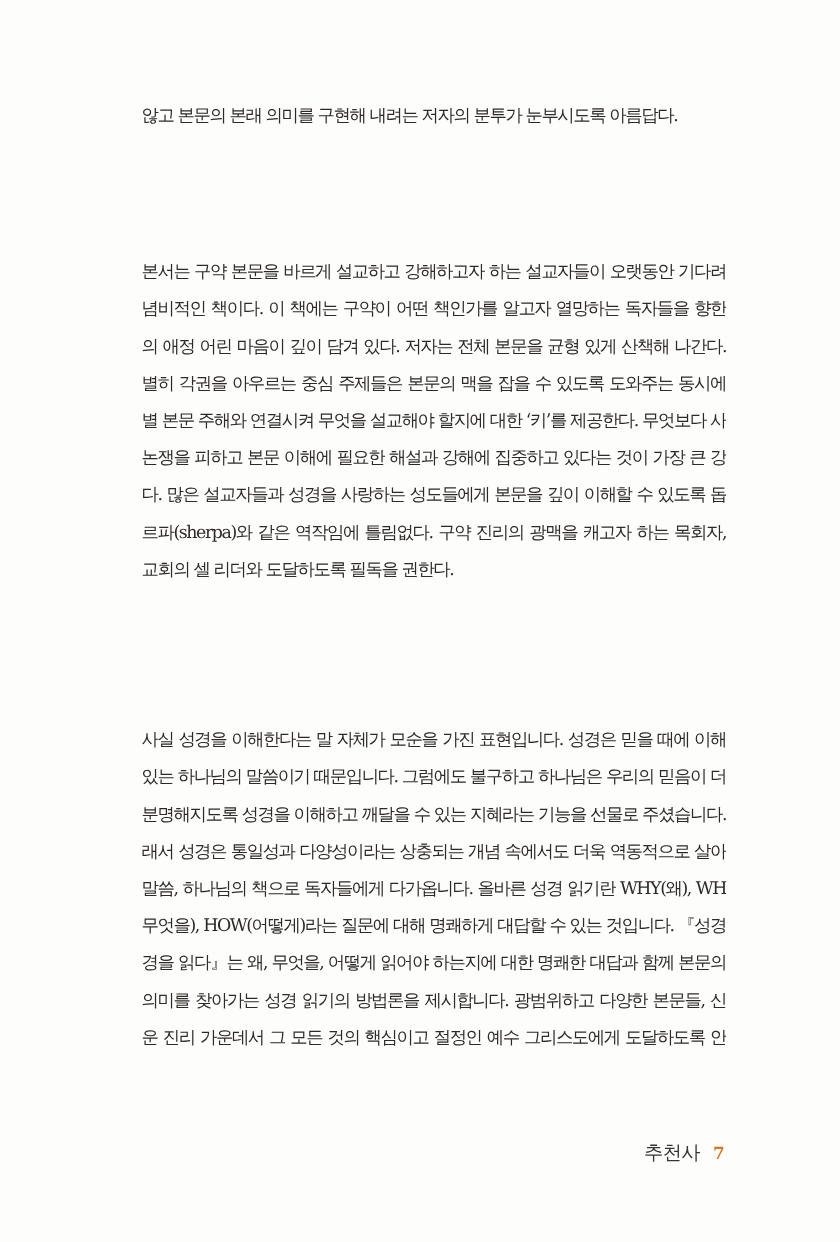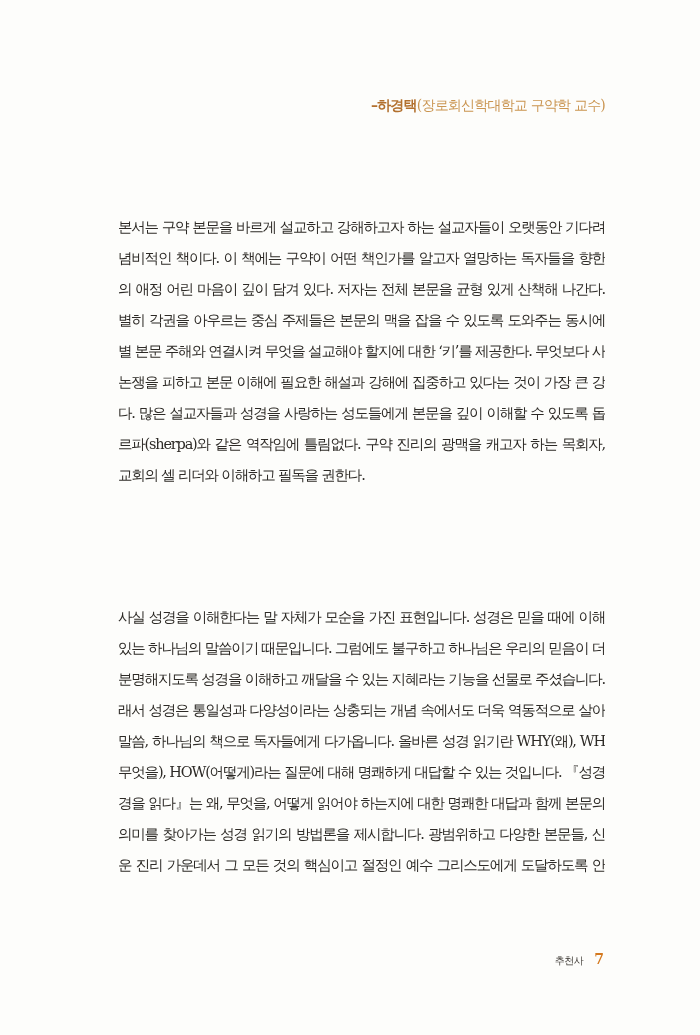--- a/index.html
+++ b/index.html
@@ -56,48 +56,48 @@
   }
   .page-footer {
     position: absolute;
     top: 951px;
     right: 96px;
     display: flex;
     align-items: baseline;
     gap: 11px;
   }
   .footer-label {
-    font-size: 10px;
+    font-size: 16px;
     letter-spacing: -0.5px;
     color: #38342f;
   }
   .footer-number {
     font-size: 14px;
     font-weight: bold;
     color: #d4791f;
   }
 </style>
 </head>
 <body>
 
 <div class="page">
   <div id="sections-root">
       <section class="endorsement sec-0">
-        <div class="attribution"><span class="name">–하경택</span><span class="affil">(장로회신학대학교 구약학 교수)</span></div>
+        <div class="line no-stretch">않고 본문의 본래 의미를 구현해 내려는 저자의 분투가 눈부시도록 아름답다.</div>
       </section>
       <section class="endorsement sec-1">
         <div class="line">본서는 구약 본문을 바르게 설교하고 강해하고자 하는 설교자들이 오랫동안 기다려온 기</div>
         <div class="line">념비적인 책이다. 이 책에는 구약이 어떤 책인가를 알고자 열망하는 독자들을 향한 저자</div>
         <div class="line">의 애정 어린 마음이 깊이 담겨 있다. 저자는 전체 본문을 균형 있게 산책해 나간다. 특</div>
         <div class="line">별히 각권을 아우르는 중심 주제들은 본문의 맥을 잡을 수 있도록 도와주는 동시에 단락</div>
         <div class="line">별 본문 주해와 연결시켜 무엇을 설교해야 할지에 대한 ‘키’를 제공한다. 무엇보다 사변적</div>
         <div class="line">논쟁을 피하고 본문 이해에 필요한 해설과 강해에 집중하고 있다는 것이 가장 큰 강점이</div>
         <div class="line">다. 많은 설교자들과 성경을 사랑하는 성도들에게 본문을 깊이 이해할 수 있도록 돕는 셰</div>
         <div class="line">르파(sherpa)와 같은 역작임에 틀림없다. 구약 진리의 광맥을 캐고자 하는 목회자, 신학생,</div>
-        <div class="line no-stretch">교회의 셀 리더와 이해하고 필독을 권한다.</div>
+        <div class="line no-stretch">교회의 셀 리더와 도달하도록 필독을 권한다.</div>
       </section>
       <section class="endorsement sec-2">
         <div class="line">사실 성경을 이해한다는 말 자체가 모순을 가진 표현입니다. 성경은 믿을 때에 이해할 수</div>
         <div class="line">있는 하나님의 말씀이기 때문입니다. 그럼에도 불구하고 하나님은 우리의 믿음이 더욱</div>
         <div class="line">분명해지도록 성경을 이해하고 깨달을 수 있는 지혜라는 기능을 선물로 주셨습니다. 그</div>
         <div class="line">래서 성경은 통일성과 다양성이라는 상충되는 개념 속에서도 더욱 역동적으로 살아 있는</div>
         <div class="line">말씀, 하나님의 책으로 독자들에게 다가옵니다. 올바른 성경 읽기란 WHY(왜), WHAT(</div>
         <div class="line">무엇을), HOW(어떻게)라는 질문에 대해 명쾌하게 대답할 수 있는 것입니다. 『성경이 성</div>
         <div class="line">경을 읽다』는 왜, 무엇을, 어떻게 읽어야 하는지에 대한 명쾌한 대답과 함께 본문의 본래</div>
         <div class="line">의미를 찾아가는 성경 읽기의 방법론을 제시합니다. 광범위하고 다양한 본문들, 신비로</div>

